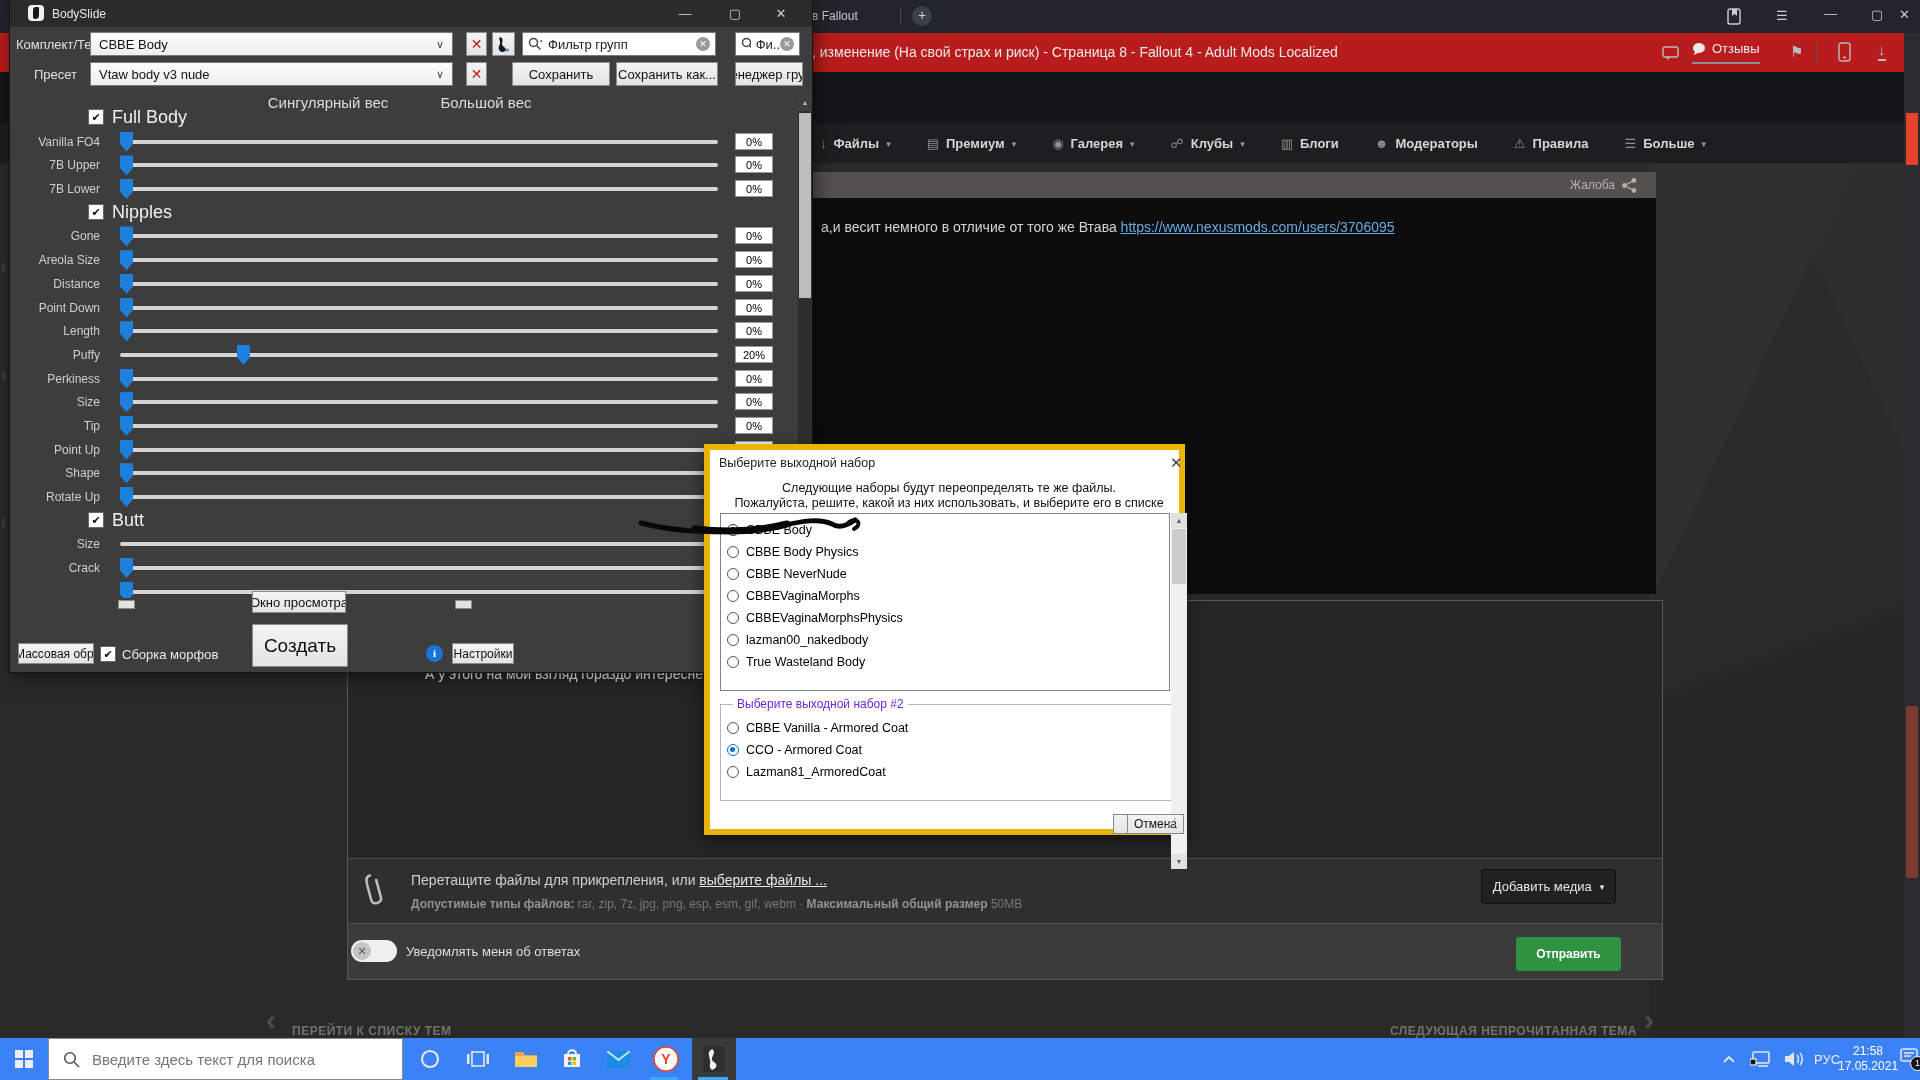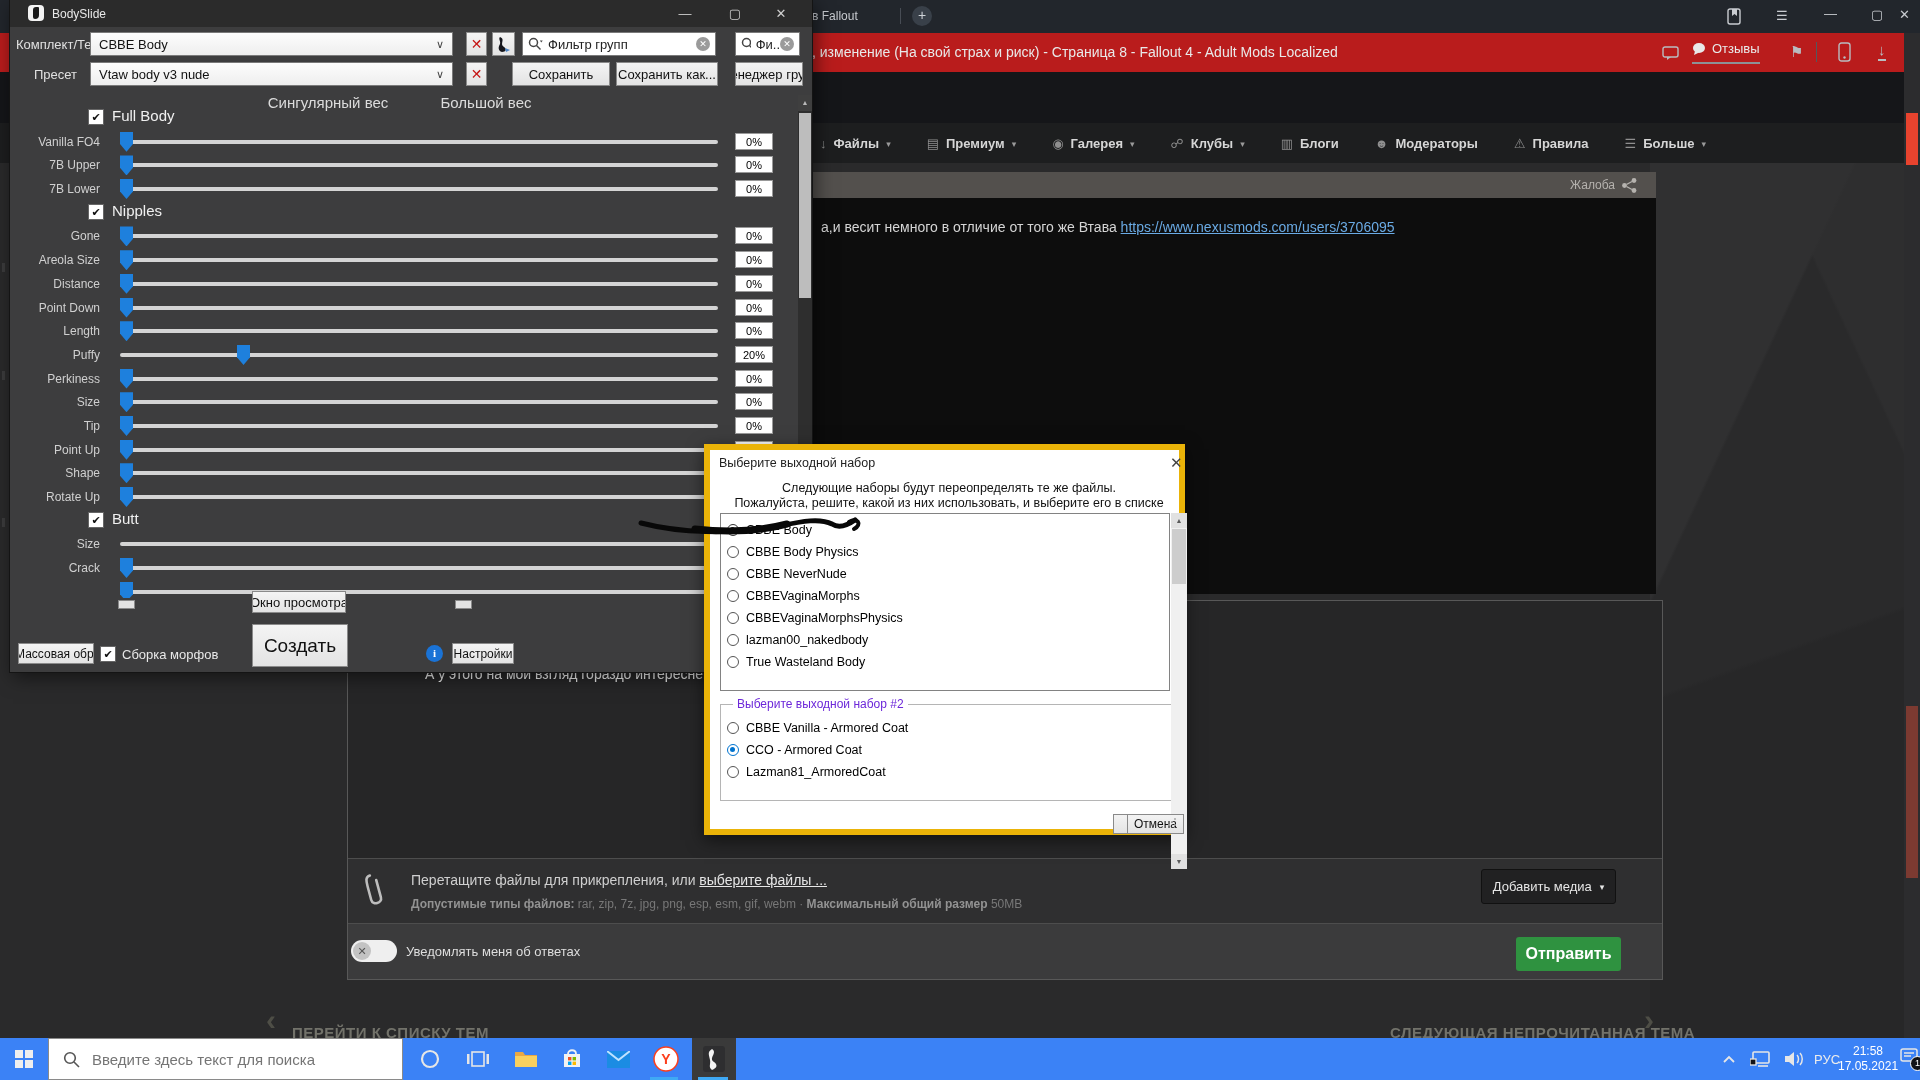--- a/index.html
+++ b/index.html
@@ -38,24 +38,24 @@
   .attachlink{color:#e6e6e6;text-decoration:underline;}
   .ftypes{font-size:12px;color:#787878;}
   .ftypes b{color:#929292;}
   .addmedia{background:#212122;border:1px solid #111;border-radius:3px;color:#e6e6e6;font-size:13px;
     display:flex;align-items:center;justify-content:center;gap:8px;}
   #formfoot{left:0;top:323px;width:1314px;height:55px;background:#3b3b3c;}
   .toggle{width:46px;height:22px;border-radius:12px;background:#efefef;position:relative;}
   .toggle .knob{position:absolute;left:2px;top:2px;width:18px;height:18px;border-radius:50%;background:#c3c3c3;
     color:#555;font-size:11px;text-align:center;line-height:18px;font-weight:bold;}
   .togglelab{color:#dedede;font-size:13px;}
-  .submit{background:#2f9240;border-radius:3px;color:#fff;font-weight:bold;font-size:16px;
+  .submit{background:#2f9240;border-radius:3px;color:#fff;font-weight:bold;font-size:12px;
     display:flex;align-items:center;justify-content:center;}
   .pn-chev{color:#4e4e46;font-size:30px;font-weight:bold;}
-  .pn-txt{color:#72726a;font-size:15px;font-weight:bold;letter-spacing:.5px;}
+  .pn-txt{color:#72726a;font-size:12px;font-weight:bold;letter-spacing:.5px;}
   #pscroll{left:1904px;top:33px;width:16px;height:1005px;background:#2c2c2e;}
 
   
   #bs{left:10px;top:0;width:802px;height:672px;background:#3d3d3e;z-index:10;
     box-shadow:0 0 0 1px #141414,3px 5px 18px rgba(0,0,0,.55);}
   #bs-title{left:0;top:0;width:802px;height:27px;background:#2b2b2b;}
   .bs-title-txt{color:#e8e8e8;font-size:12px;}
   .bs-ctl{color:#cfcfcf;font-size:13px;width:30px;text-align:center;}
   .bs-lbl{color:#e0e0e0;font-size:13px;}
   .combo{background:linear-gradient(#fdfdfd,#eee);border:1px solid #7a7a7a;color:#111;font-size:13px;
@@ -67,21 +67,21 @@
   .search{background:#fff;border:1px solid #7a7a7a;display:flex;align-items:center;padding:0 5px;box-sizing:border-box;overflow:hidden;}
   .search .ph{color:#222;font-size:13px;margin-left:5px;white-space:nowrap;}
   .search .clr{margin-left:auto;color:#fff;background:#9a9a9a;border-radius:50%;width:14px;height:14px;
     font-size:9px;line-height:14px;text-align:center;flex:none;}
   .wcol{color:#dcdcdc;font-size:15px;text-align:center;}
 
   #slider-rows{left:2px;top:106px;width:790px;height:492px;overflow:hidden;position:absolute;}
   .srow{position:relative;height:23.7px;}
   .cbx{position:absolute;left:76px;top:3px;width:14px;height:14px;background:#fff;border:1px solid #666;
     color:#111;font-size:11px;line-height:14px;text-align:center;}
-  .seclab{position:absolute;left:100px;top:1px;color:#f0f0f0;font-size:15px;}
+  .seclab{position:absolute;left:100px;top:1px;color:#f0f0f0;font-size:18px;}
   .slab{position:absolute;left:0;top:5px;width:88px;text-align:right;color:#d0d0d0;font-size:12px;}
   .strack{position:absolute;left:108px;top:10px;width:598px;height:4px;background:#d4d4d4;border-radius:2px;}
   .sthumb{position:absolute;top:2px;width:13px;height:20px;background:#1e80dd;
     clip-path:polygon(0 0,100% 0,100% 62%,50% 100%,0 62%);}
   .sval{position:absolute;left:723px;top:3px;width:38px;height:17px;background:#fff;border:1px solid #999;
     color:#000;font-size:11px;text-align:center;line-height:17px;box-sizing:border-box;}
   #bs-scroll{left:788px;top:95px;width:14px;height:503px;background:#2e2e2e;}
   .sarrow{position:absolute;left:0;width:14px;height:16px;background:#3f3f3f;color:#b9b9b9;font-size:7px;
     text-align:center;line-height:16px;}
   #bs-thumb{position:absolute;left:1px;top:18px;width:12px;height:185px;background:#bdbdbd;}

